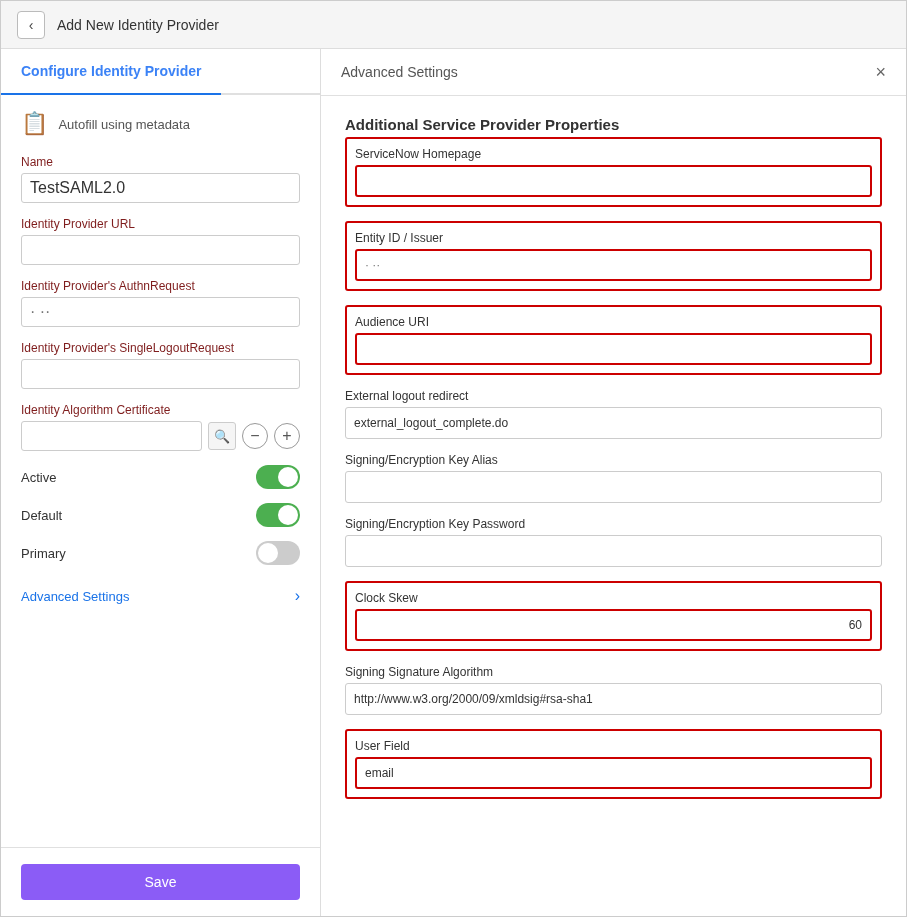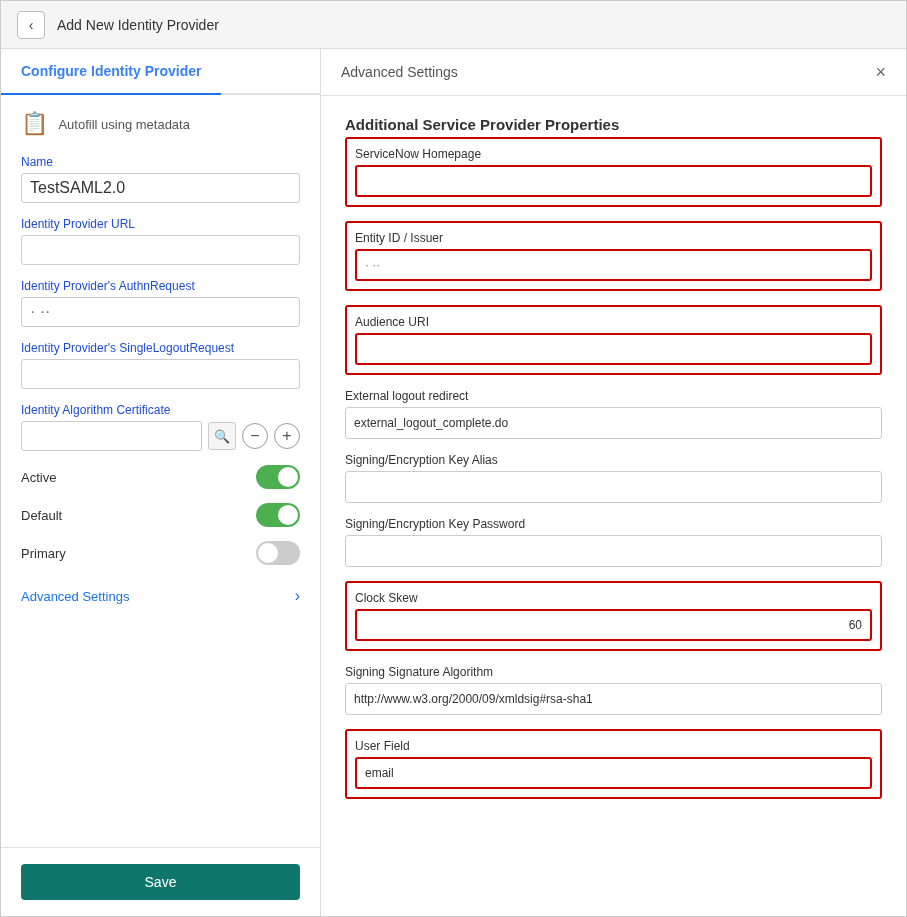--- a/index.html
+++ b/index.html
@@ -97,21 +97,21 @@
     .autofill-label {
       font-size: 13px;
       color: #555;
     }
 
     .field-group {
       margin-bottom: 14px;
     }
     .field-label {
       font-size: 12px;
-      color: #1d4ed8;
+      color: #7f1d1d;
       margin-bottom: 4px;
       display: block;
     }
     .field-input {
       width: 100%;
       height: 30px;
       border: 1px solid #ccc;
       border-radius: 3px;
       padding: 4px 8px;
       font-size: 16px;
@@ -207,21 +207,21 @@
       font-size: 16px;
     }
 
     .save-btn-row {
       padding: 16px 20px;
       border-top: 1px solid #e0e0e0;
     }
     .save-btn {
       width: 100%;
       height: 36px;
-      background: #0f766e;
+      background: #8b5cf6;
       color: #fff;
       border: none;
       border-radius: 4px;
       font-size: 14px;
       font-weight: 500;
       cursor: pointer;
     }
 
     
     .right-panel {

